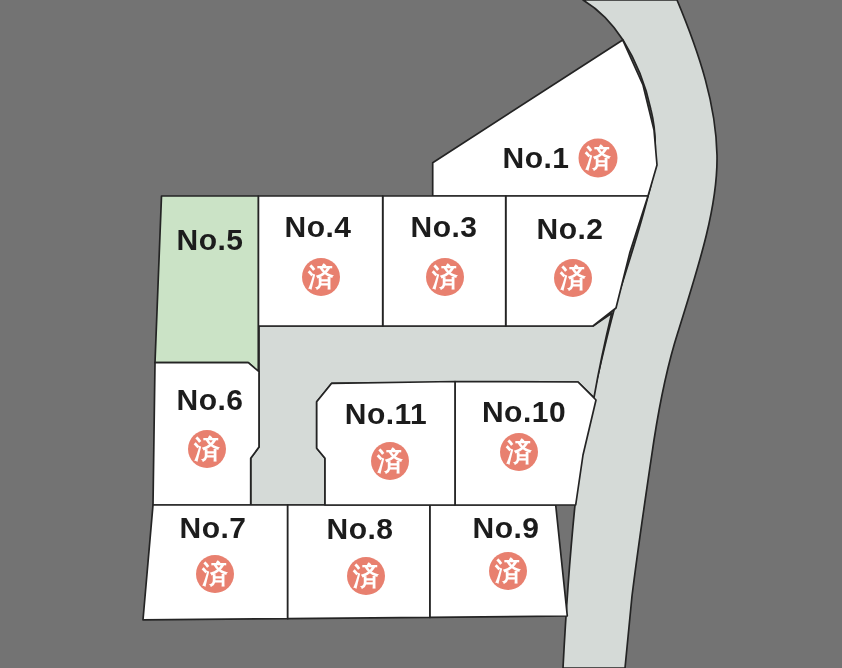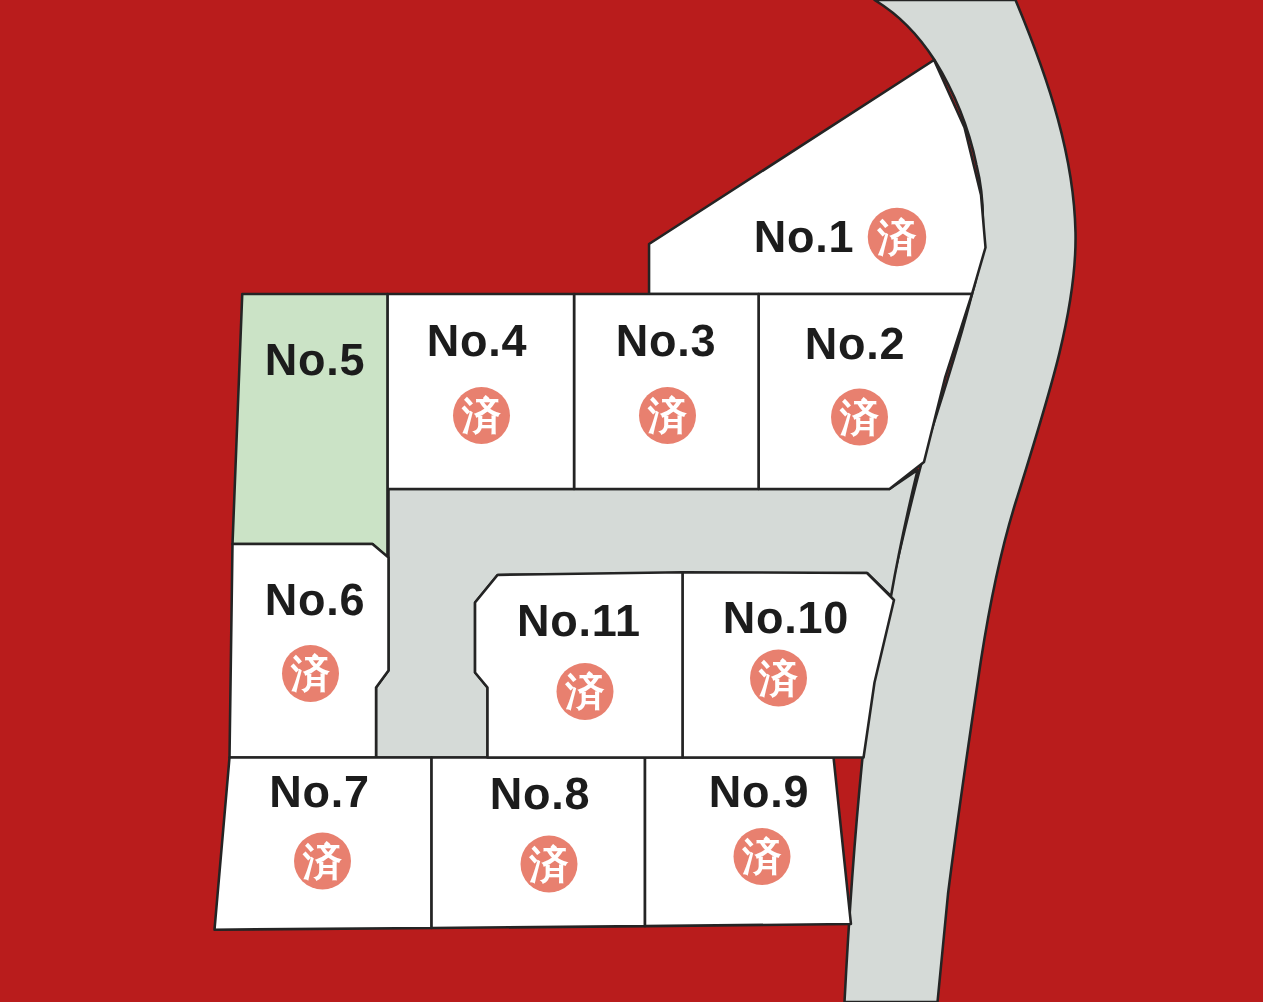--- a/index.html
+++ b/index.html
@@ -1,19 +1,19 @@
 <!DOCTYPE html>
 <html style="--road-fill: #d5dad7; --outline: #242424; --text: #1c1c1c; --badge: #e8806f; --badge-text: #ffffff;"><head>
 <meta charset="utf-8">
 <style>
   html,body{margin:0;padding:0;background:#ffffff;}
   .map-wrap{
     width:842px;height:668px;position:relative;overflow:hidden;
     font-family:"Liberation Sans","DejaVu Sans",sans-serif;
-    background:#b91c1c;
+    background:#737373;
   }
   svg{display:block;}
   .road{
     fill:var(--road-fill,#d5dad7);
     stroke:var(--outline,#242424);
     stroke-width:1.7;
     stroke-linejoin:round;
   }
   .lot-shape{
     fill:#ffffff;

